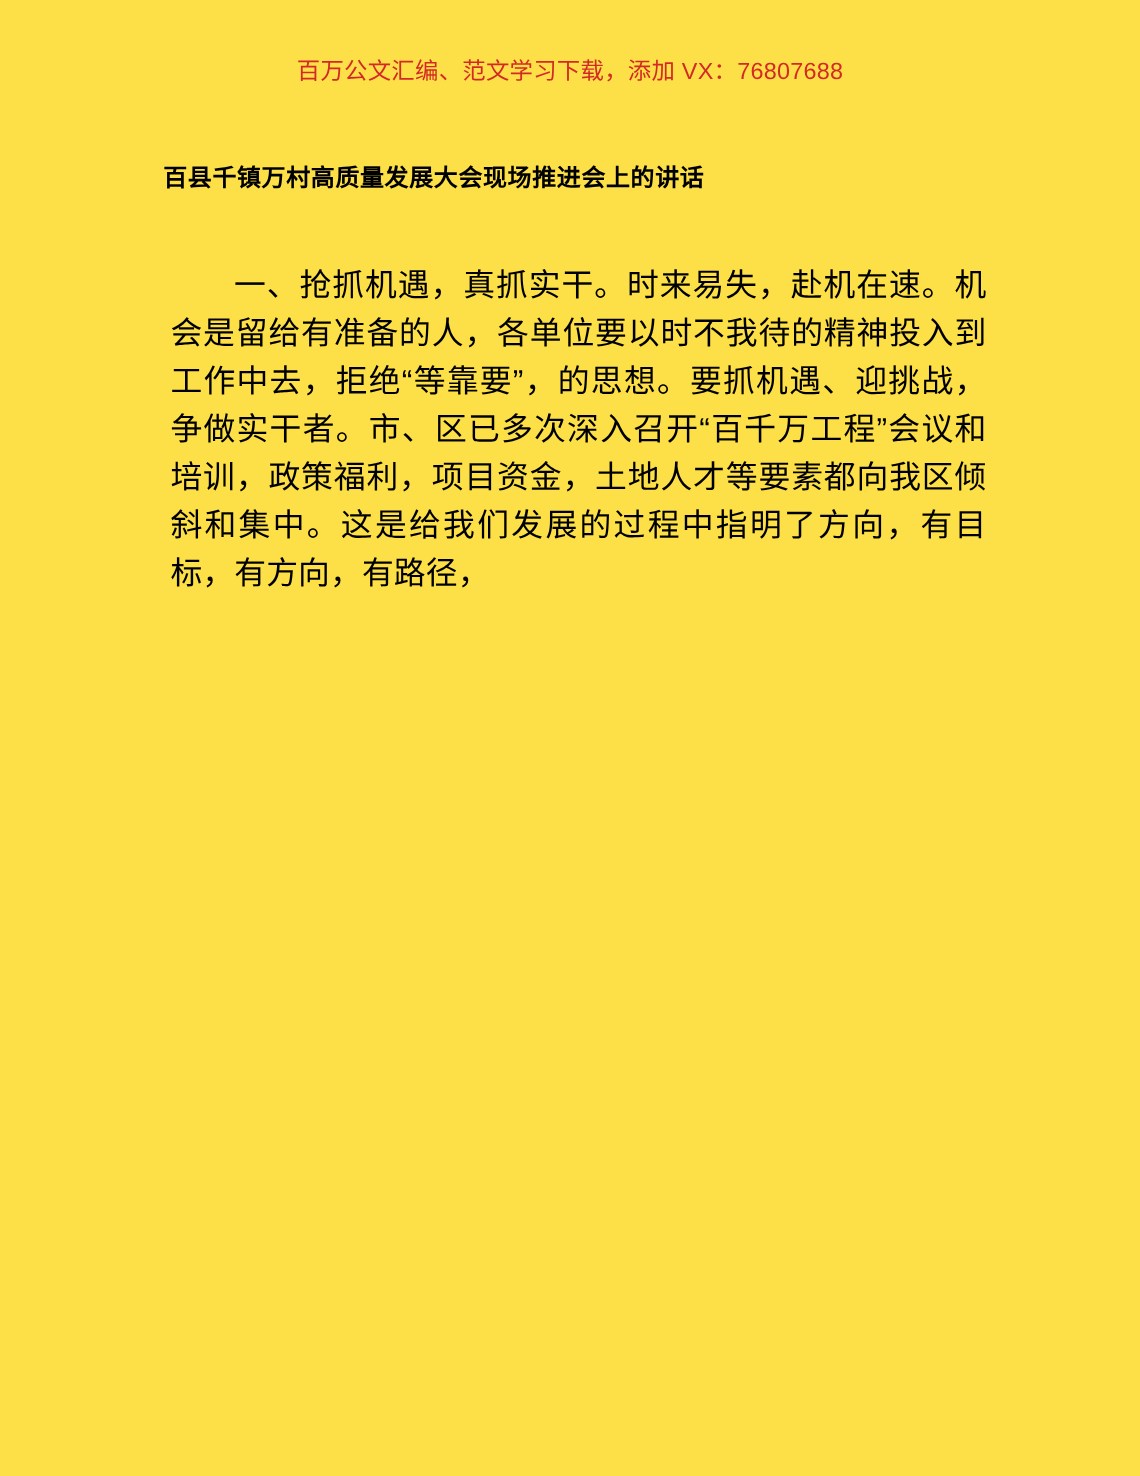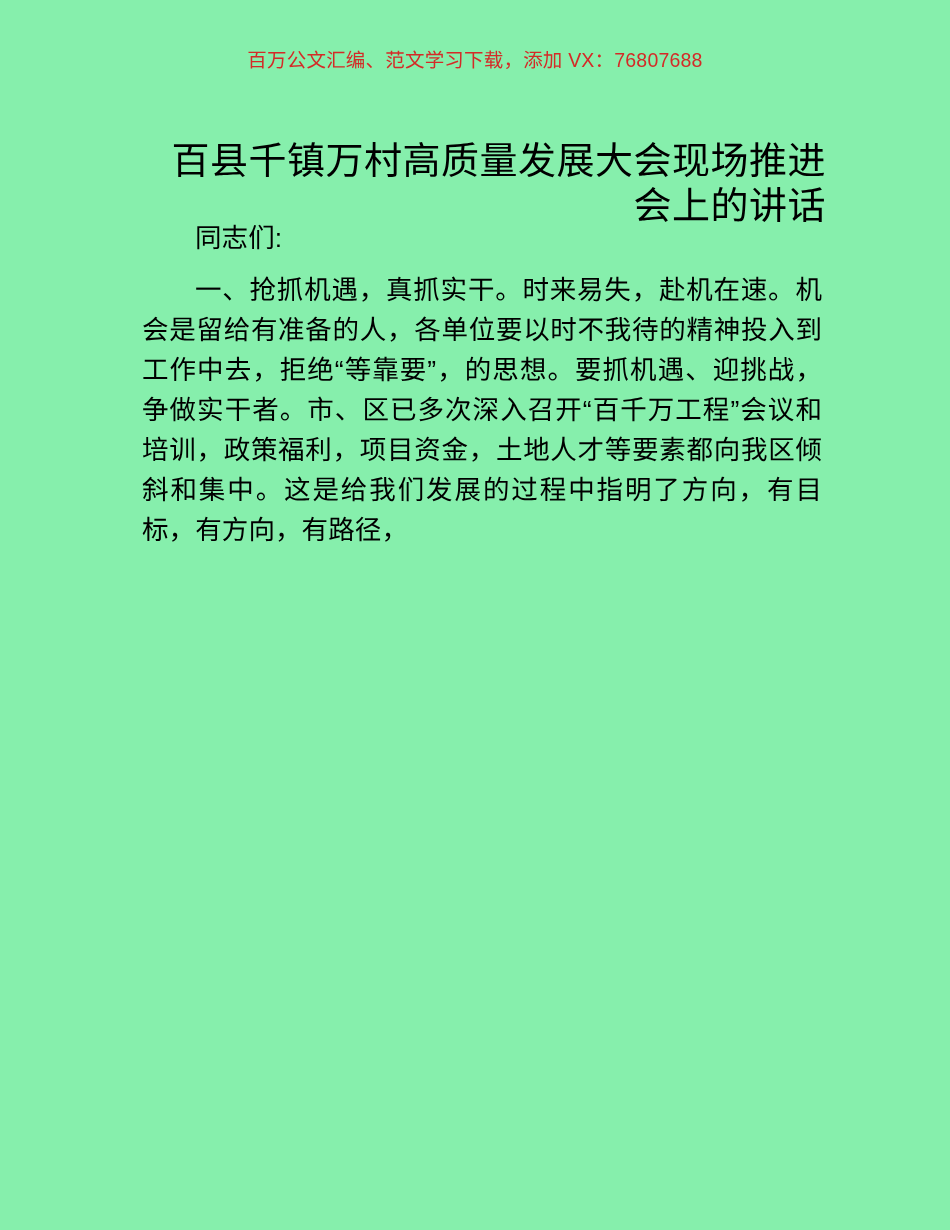--- a/index.html
+++ b/index.html
@@ -13,21 +13,21 @@
     font-family: "Liberation Sans", "DejaVu Sans", sans-serif;
     color: #000000;
     -webkit-font-smoothing: antialiased;
   }
 
   .page {
     position: relative;
     width: 950px;
     height: 1230px;
     margin: 0 auto;
-    background: #86efac;
+    background: #fde047;
     overflow: hidden;
     box-sizing: border-box;
   }
 
   
   .promo-header {
     position: absolute;
     top: 46px;
     left: 0;
     width: 950px;
@@ -39,24 +39,24 @@
     letter-spacing: 0.2px;
     white-space: nowrap;
   }
 
   
   .doc-title {
     position: absolute;
     top: 114px;
     left: 136px;
     width: 690px;
-    text-align: right;
-    font-size: 38px;
+    text-align: left;
+    font-size: 20px;
     line-height: 45px;
-    font-weight: normal;
+    font-weight: bold;
     color: #000000;
     letter-spacing: 0.5px;
   }
 
   
   .body-block {
     position: absolute;
     top: 218px;
     left: 142px;
     width: 680px;
@@ -91,21 +91,20 @@
 <body>
 
 <div class="page">
 
   <div class="promo-header">百万公文汇编、范文学习下载，添加 VX：76807688</div>
 
   <h1 class="doc-title">百县千镇万村高质量发展大会现场推进会上的讲话</h1>
 
   <div class="body-block">
 
-    <p class="salutation">同志们:</p>
 
 
 
     <p class="para">一、抢抓机遇，真抓实干。时来易失，赴机在速。机会是留给有准备的人，各单位要以时不我待的精神投入到工作中去，拒绝“等靠要”，的思想。要抓机遇、迎挑战，争做实干者。市、区已多次深入召开“百千万工程”会议和培训，政策福利，项目资金，土地人才等要素都向我区倾斜和集中。这是给我们发展的过程中指明了方向，有目标，有方向，有路径，</p>
 
   </div>
 
 </div>
 
 </body></html>

